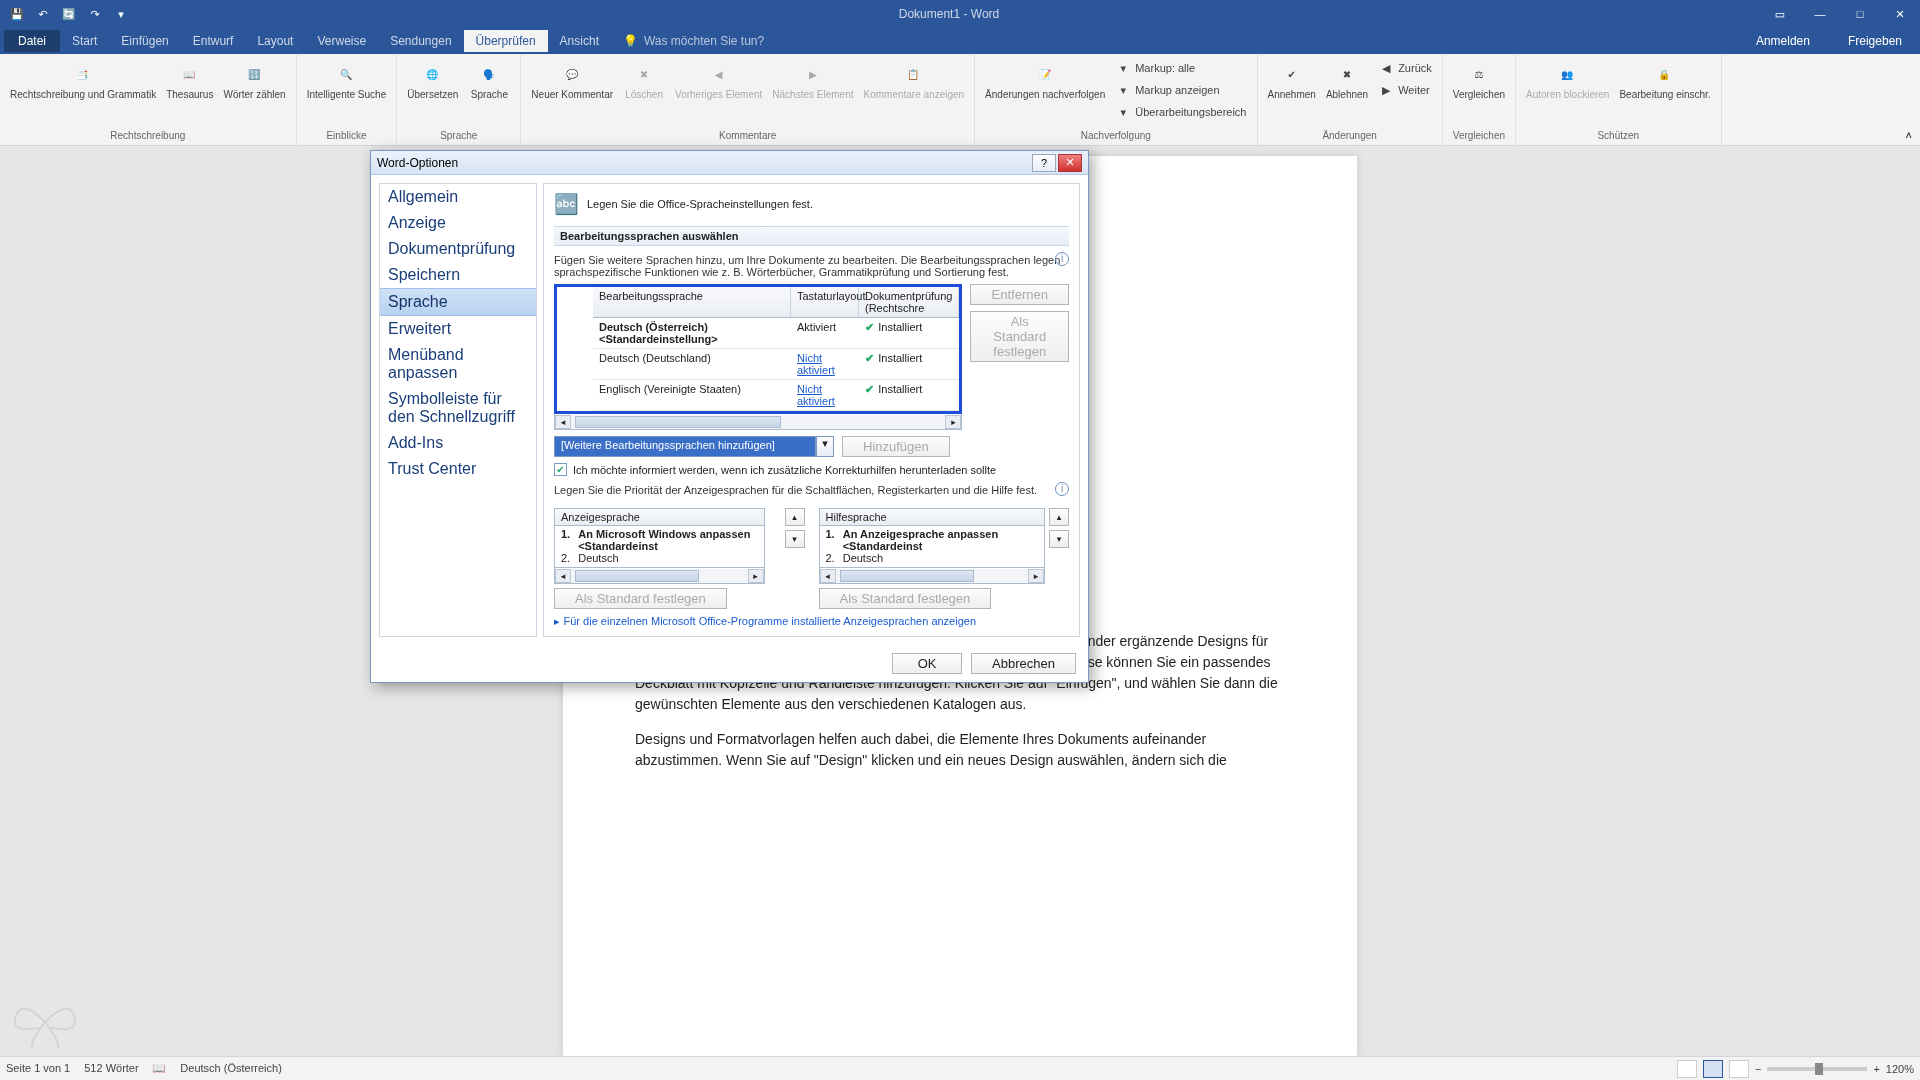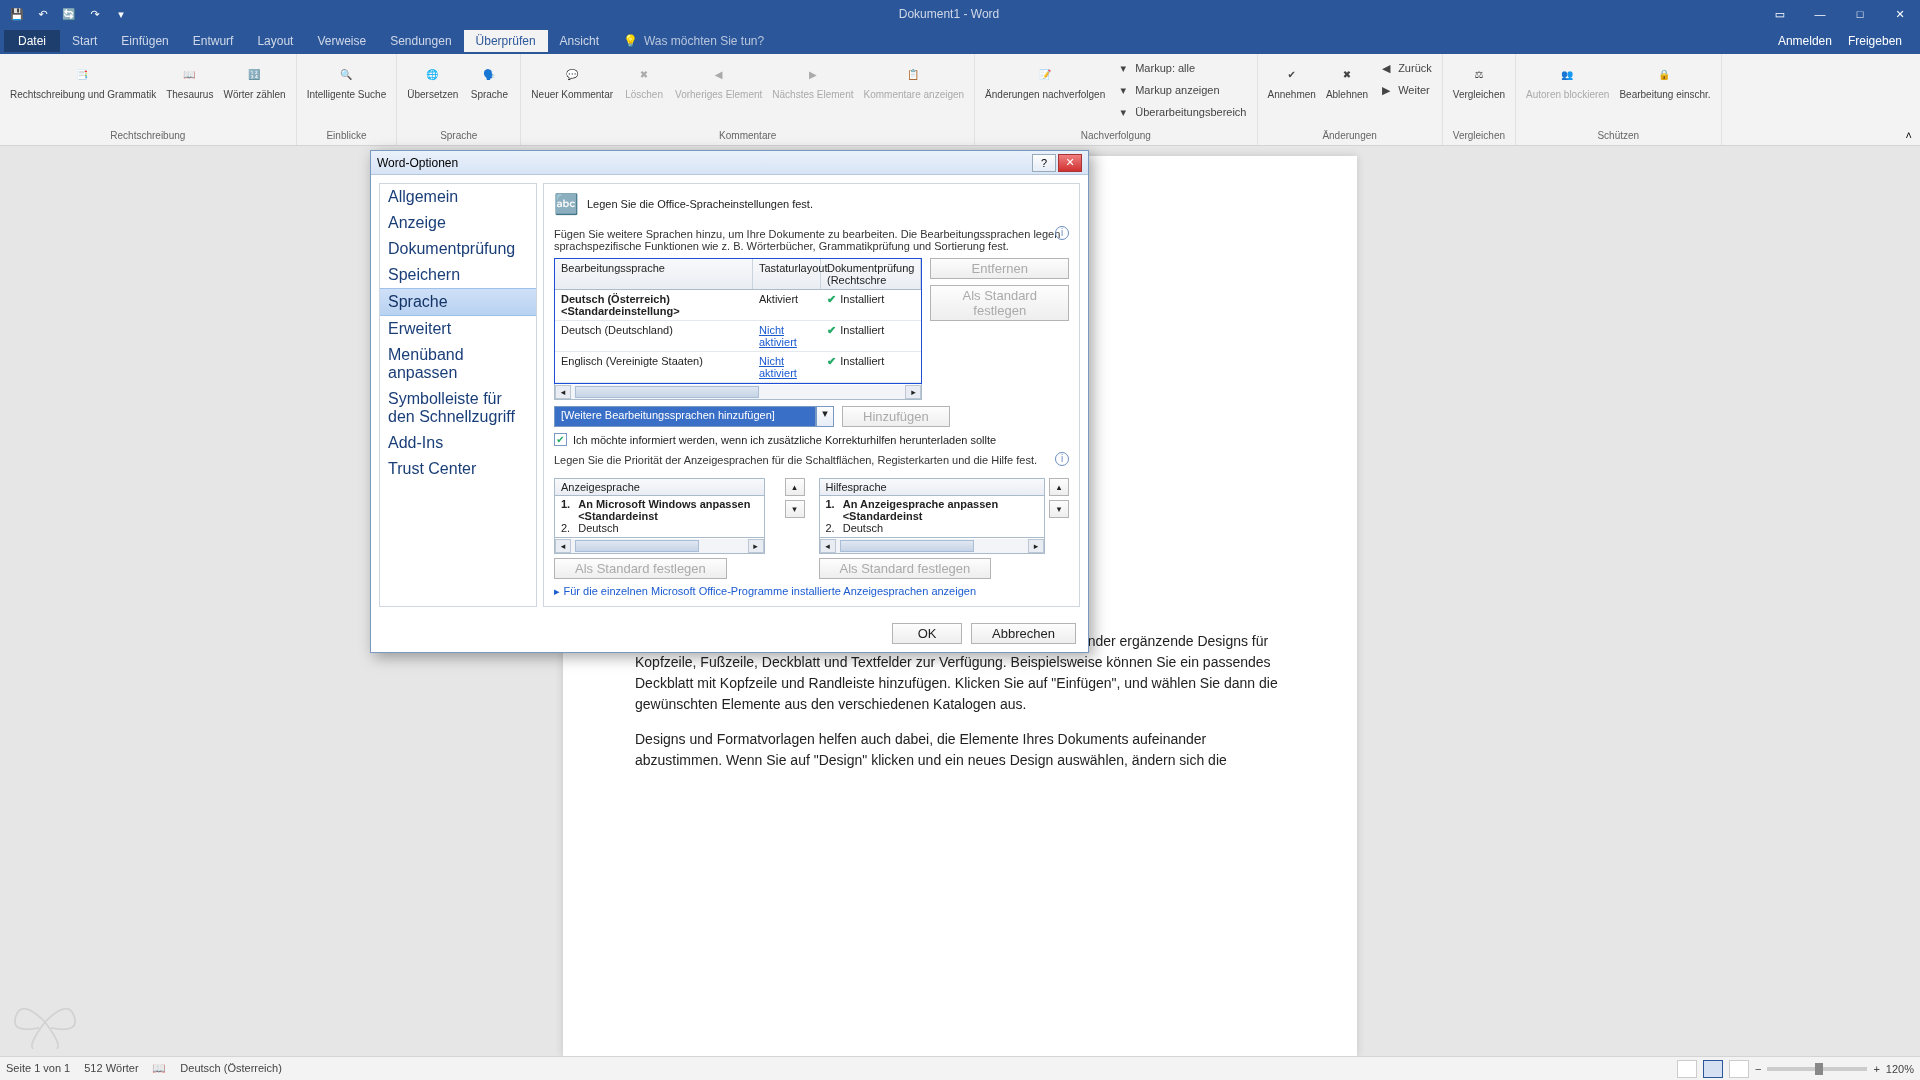--- a/index.html
+++ b/index.html
@@ -13,21 +13,21 @@
 .win-controls { display: flex; }
 .win-btn { width: 40px; height: 28px; display: flex; align-items: center; justify-content: center; color: #fff; }
 .win-close { background: rgba(255,0,0,0.0); }
 
 
 .ribbon-tabs { background: #2b579a; height: 26px; display: flex; align-items: center; padding: 0 4px; }
 .file-tab { background: #1e3e6e; color: #fff; padding: 4px 14px; font-size: 12px; }
 .tab { color: #d0d8e8; padding: 4px 12px; font-size: 12px; }
 .tab.active { background: #f3f3f3; color: #2b579a; }
 .tell-me { color: #b8c5dd; padding: 4px 12px; font-size: 12px; display: flex; align-items: center; gap: 6px; }
-.ribbon-right { margin-left: auto; display: flex; gap: 0; padding-right: 6px; }
+.ribbon-right { margin-left: auto; display: flex; gap: 22px; padding-right: 6px; }
 .right-link { color: #fff; font-size: 12px; padding: 4px 8px; }
 
 .ribbon-body { background: #f3f3f3; height: 92px; display: flex; border-bottom: 1px solid #d4d4d4; }
 .rgroup { display: flex; flex-direction: column; align-items: center; justify-content: flex-end; border-right: 1px solid #e1e1e1; padding: 2px 8px; }
 .rgroup-ctrls { display: flex; gap: 6px; flex: 1; align-items: flex-start; padding-top: 2px; }
 .rbtn { display: flex; flex-direction: column; align-items: center; gap: 1px; font-size: 10px; color: #444; min-width: 46px; text-align: center; padding: 2px; }
 .rbtn.large .ricon { width: 32px; height: 28px; }
 .rbtn.small { flex-direction: row; min-width: auto; gap: 4px; font-size: 11px; align-items: center; }
 .rbtn.small .ricon { width: 16px; height: 16px; }
 .rbtn.disabled { color: #aaa; }
@@ -60,21 +60,21 @@
 .dlg-side { width: 158px; border: 1px solid #cfd6e0; background: #fff; }
 .side-item { padding: 4px 8px; font-size: 16px; color: #1a3e78; cursor: pointer; }
 .side-item.sel { background: linear-gradient(#cfe0f7,#b8d2f2); border-top:1px solid #9ec0ea; border-bottom:1px solid #9ec0ea; color: #153466; }
 
 .dlg-main { flex: 1; border: 1px solid #cfd6e0; padding: 8px 10px; font-size: 11px; color: #222; }
 .main-head { display: flex; align-items: center; gap: 8px; margin-bottom: 10px; }
 .section-title { background: linear-gradient(#f5f8fc,#e7eef7); border-top:1px solid #cdd8e6; border-bottom:1px solid #cdd8e6; padding: 3px 6px; font-weight: bold; margin: 6px 0; }
 .sec-desc { padding: 2px 0 6px; color: #333; position: relative; }
 .info-i { position: absolute; right: 0; top: 0; width: 14px; height: 14px; border-radius: 50%; border: 1px solid #6a8ec0; color: #6a8ec0; text-align: center; line-height: 12px; font-size: 10px; }
 
-.lang-table { border: 1px solid #1d4ed8; }
+.lang-table { border: 3px solid #1d4ed8; padding-left: 36px; }
 .lt-head { display: flex; background: linear-gradient(#f8f9fb,#e9edf3); border-bottom:1px solid #abc; }
 .lt-col { padding: 3px 6px; border-right: 1px solid #cbd3df; }
 .lt-c1 { width: 198px; }
 .lt-c2 { width: 68px; }
 .lt-c3 { flex: 1; }
 .lt-row { display: flex; border-bottom: 1px solid #e4e8ef; }
 .lt-cell { padding: 3px 6px; }
 .link { color: #1a5bd0; text-decoration: underline; }
 .check-sm { color: #2a6; font-weight: bold; margin-right: 4px; }
 
@@ -344,20 +344,21 @@
       <div class="side-item">Menüband anpassen</div>
       <div class="side-item">Symbolleiste für den Schnellzugriff</div>
       <div class="side-item">Add-Ins</div>
       <div class="side-item">Trust Center</div>
     </div>
     <div class="dlg-main">
       <div class="main-head">
         <span style="font-size:20px;color:#5a7db8">🔤</span>
         <span>Legen Sie die Office-Spracheinstellungen fest.</span>
       </div>
+      <div class="section-title">Bearbeitungssprachen auswählen</div>
       <div class="sec-desc">
         <span>Fügen Sie weitere Sprachen hinzu, um Ihre Dokumente zu bearbeiten. Die Bearbeitungssprachen legen sprachspezifische Funktionen wie z. B. Wörterbücher, Grammatikprüfung und Sortierung fest.</span>
         <span class="info-i">i</span>
       </div>
 
       <div class="table-flex">
         <div style="flex:1">
           <div class="lang-table">
             <div class="lt-head">
               <div class="lt-col lt-c1">Bearbeitungssprache</div>

